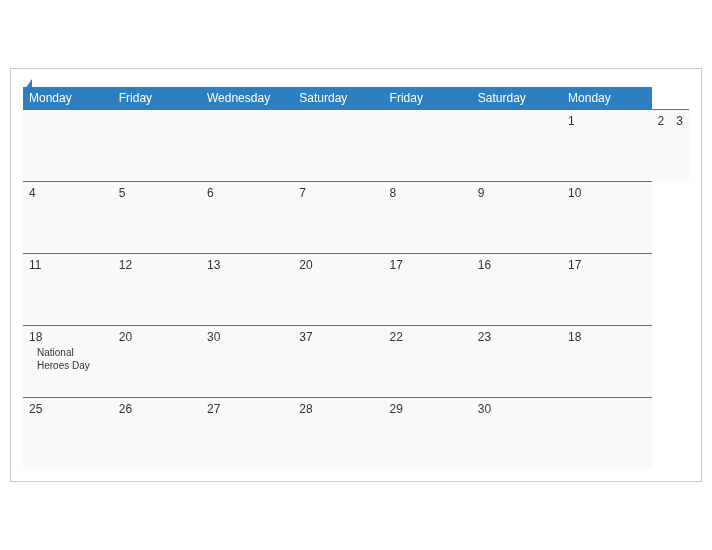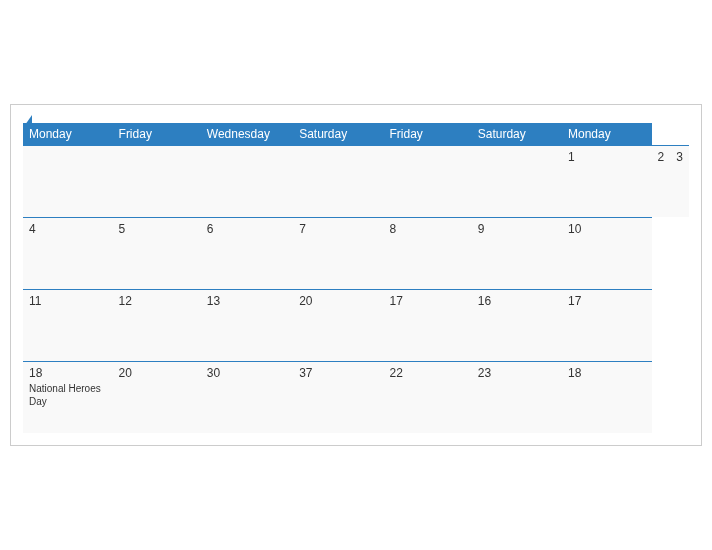--- a/index.html
+++ b/index.html
@@ -100,20 +100,21 @@
       font-size: 12px;
       color: #333;
       display: block;
     }
     .day-event {
       font-size: 10px;
       color: #333;
       margin-top: 2px;
       display: block;
       line-height: 1.3;
+      margin-left: 8px;
     }
   </style>
 </head>
 <body>
 
 <div class="calendar-container">
   <div class="calendar-header">
     <div class="logo">
       <div class="logo-row">
         <span class="logo-general"></span>
@@ -218,15 +219,36 @@
           <td>
             <span class="day-number">22</span>
           </td>
           <td>
             <span class="day-number">23</span>
           </td>
           <td>
             <span class="day-number">18</span>
           </td>
         </tr>
+        <tr>
+          <td>
+            <span class="day-number">25</span>
+          </td>
+          <td>
+            <span class="day-number">26</span>
+          </td>
+          <td>
+            <span class="day-number">27</span>
+          </td>
+          <td>
+            <span class="day-number">28</span>
+          </td>
+          <td>
+            <span class="day-number">29</span>
+          </td>
+          <td>
+            <span class="day-number">30</span>
+          </td>
+          <td></td>
+        </tr>
       </tbody>
   </table>
 </div>
 
 </body></html>

